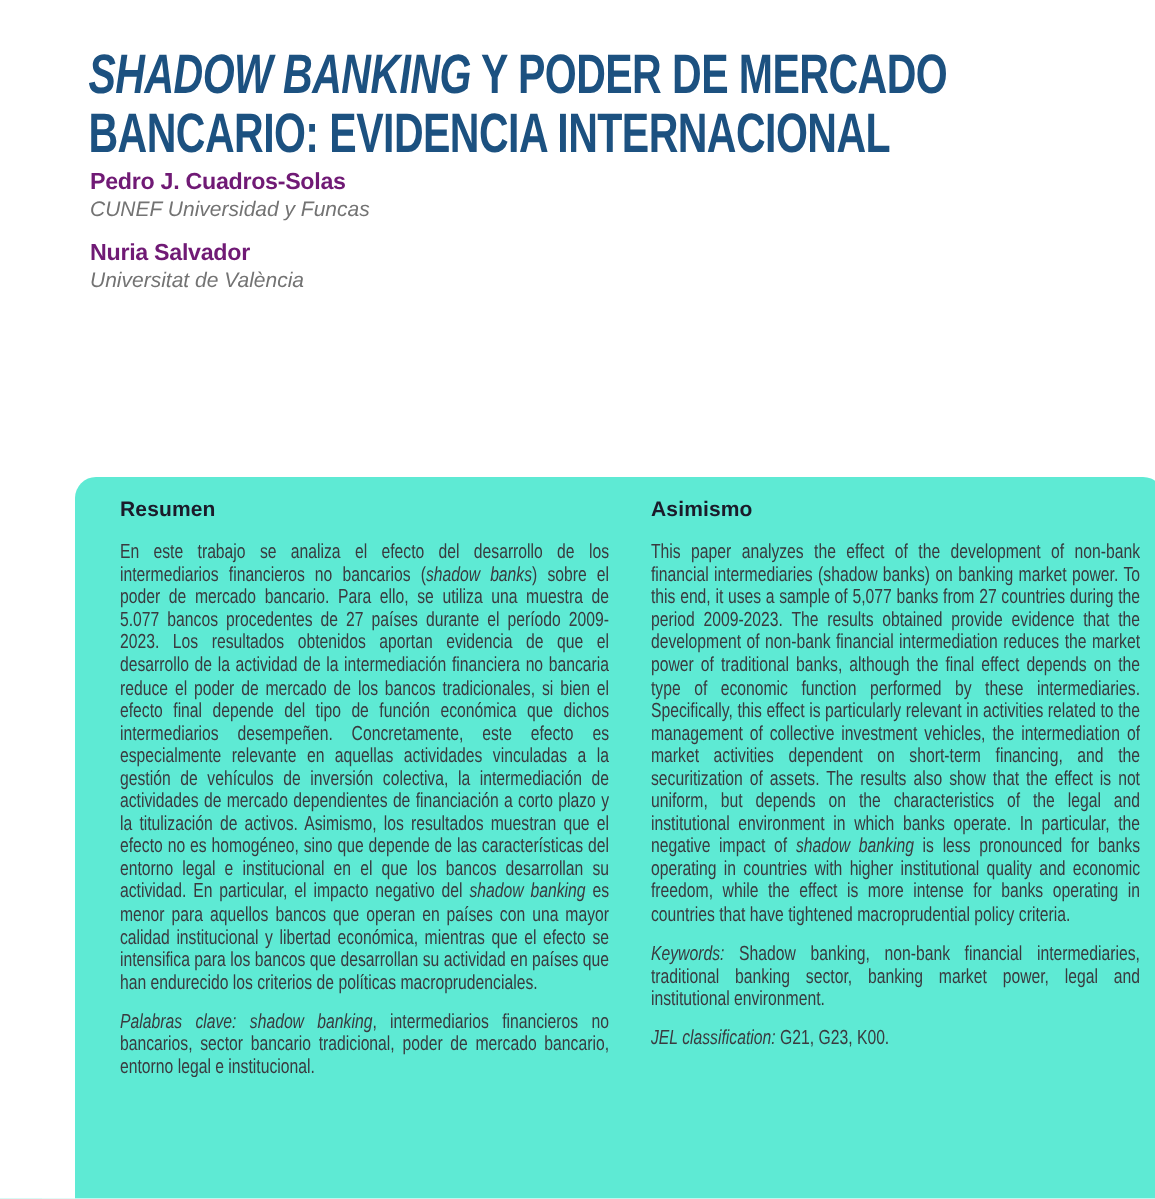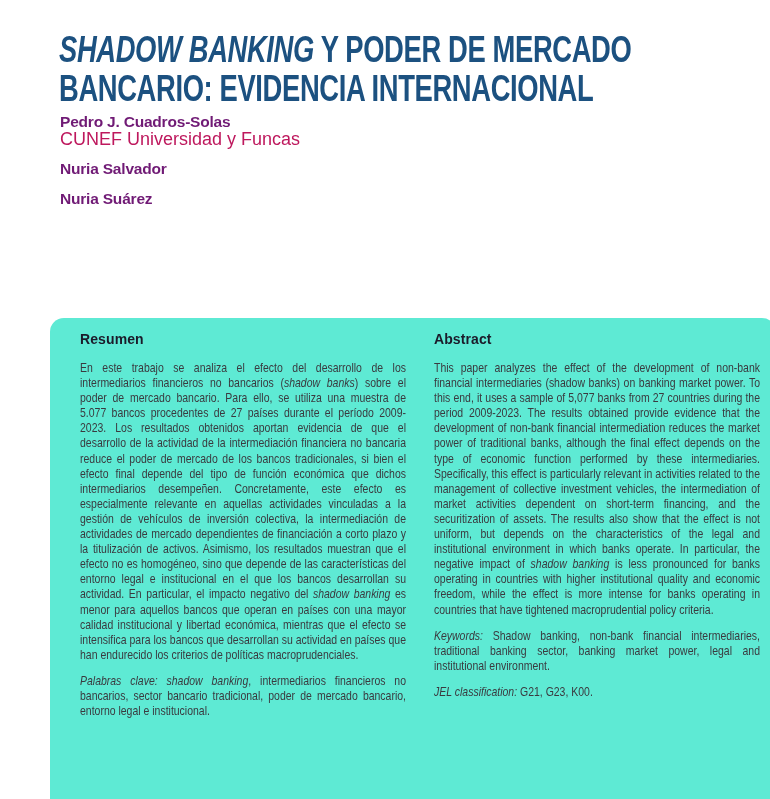--- a/index.html
+++ b/index.html
@@ -38,23 +38,24 @@
   }
   .author-block { margin: 0 0 11px 0; }
   .author-name {
     font-size: 15.5px;
     font-weight: 700;
     line-height: 19px;
     letter-spacing: -0.2px;
     color: #701a75;
   }
   .author-affil {
-    font-size: 18px;
+    font-size: 14px;
+    font-style: italic;
     line-height: 17px;
-    color: #be185d;
+    color: #737373;
   }
 
   
   .abstract-box {
     position: absolute;
     left: 22px;
     top: 318px;
     width: 726px;
     height: 533px;
     box-sizing: border-box;
@@ -97,38 +98,38 @@
 
   <h1 class="paper-title"><span class="it">SHADOW BANKING</span><span> Y PODER DE MERCADO BANCARIO: EVIDENCIA INTERNACIONAL</span></h1>
 
   <div class="authors">
     <div class="author-block">
       <div class="author-name">Pedro J. Cuadros-Solas</div>
       <div class="author-affil">CUNEF Universidad y Funcas</div>
     </div>
     <div class="author-block">
       <div class="author-name">Nuria Salvador</div>
+      <div class="author-affil">Universitat de València</div>
     </div>
     <div class="author-block">
-      <div class="author-name">Nuria Suárez</div>
     </div>
   </div>
 
   <section class="abstract-box">
 
     <div class="col" lang="es">
       <h2 class="col-heading">Resumen</h2>
       <div class="body-scale">
         <p class="body-par"><span>En este trabajo se analiza el efecto del desarrollo de los intermediarios financieros no bancarios (</span><span class="it">shadow banks</span><span>) sobre el poder de mercado bancario. Para ello, se utiliza una muestra de 5.077 bancos procedentes de 27 países durante el período 2009-2023. Los resultados obtenidos aportan evidencia de que el desarrollo de la actividad de la intermediación financiera no bancaria reduce el poder de mercado de los bancos tradicionales, si bien el efecto final depende del tipo de función económica que dichos intermediarios desempeñen. Concretamente, este efecto es especialmente relevante en aquellas actividades vinculadas a la gestión de vehículos de inversión colectiva, la intermediación de actividades de mercado dependientes de financiación a corto plazo y la titulización de activos. Asimismo, los resultados muestran que el efecto no es homogéneo, sino que depende de las características del entorno legal e institucional en el que los bancos desarrollan su actividad. En particular, el impacto negativo del </span><span class="it">shadow banking</span><span> es menor para aquellos bancos que operan en países con una mayor calidad institucional y libertad económica, mientras que el efecto se intensifica para los bancos que desarrollan su actividad en países que han endurecido los criterios de políticas macroprudenciales.</span></p>
         <p class="body-par"><span class="it">Palabras clave: shadow banking</span><span>, intermediarios financieros no bancarios, sector bancario tradicional, poder de mercado bancario, entorno legal e institucional.</span></p>
       </div>
     </div>
 
     <div class="col" lang="en">
-      <h2 class="col-heading">Abstract</h2>
+      <h2 class="col-heading">Asimismo</h2>
       <div class="body-scale">
         <p class="body-par"><span>This paper analyzes the effect of the development of non-bank financial intermediaries (shadow banks) on banking market power. To this end, it uses a sample of 5,077 banks from 27 countries during the period 2009-2023. The results obtained provide evidence that the development of non-bank financial intermediation reduces the market power of traditional banks, although the final effect depends on the type of economic function performed by these intermediaries. Specifically, this effect is particularly relevant in activities related to the management of collective investment vehicles, the intermediation of market activities dependent on short-term financing, and the securitization of assets. The results also show that the effect is not uniform, but depends on the characteristics of the legal and institutional environment in which banks operate. In particular, the negative impact of </span><span class="it">shadow banking</span><span> is less pronounced for banks operating in countries with higher institutional quality and economic freedom, while the effect is more intense for banks operating in countries that have tightened macroprudential policy criteria.</span></p>
         <p class="body-par"><span class="it">Keywords:</span><span> Shadow banking, non-bank financial intermediaries, traditional banking sector, banking market power, legal and institutional environment.</span></p>
         <p class="body-par"><span class="it">JEL classification:</span><span> G21, G23, K00.</span></p>
       </div>
     </div>
 
   </section>
 
 </div>

